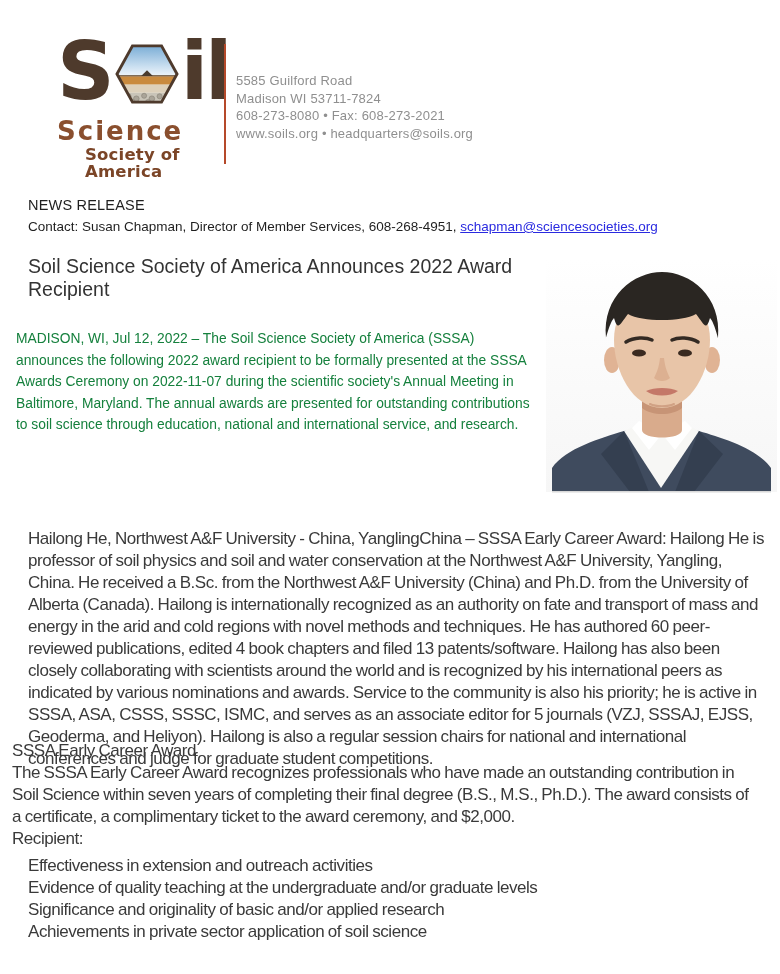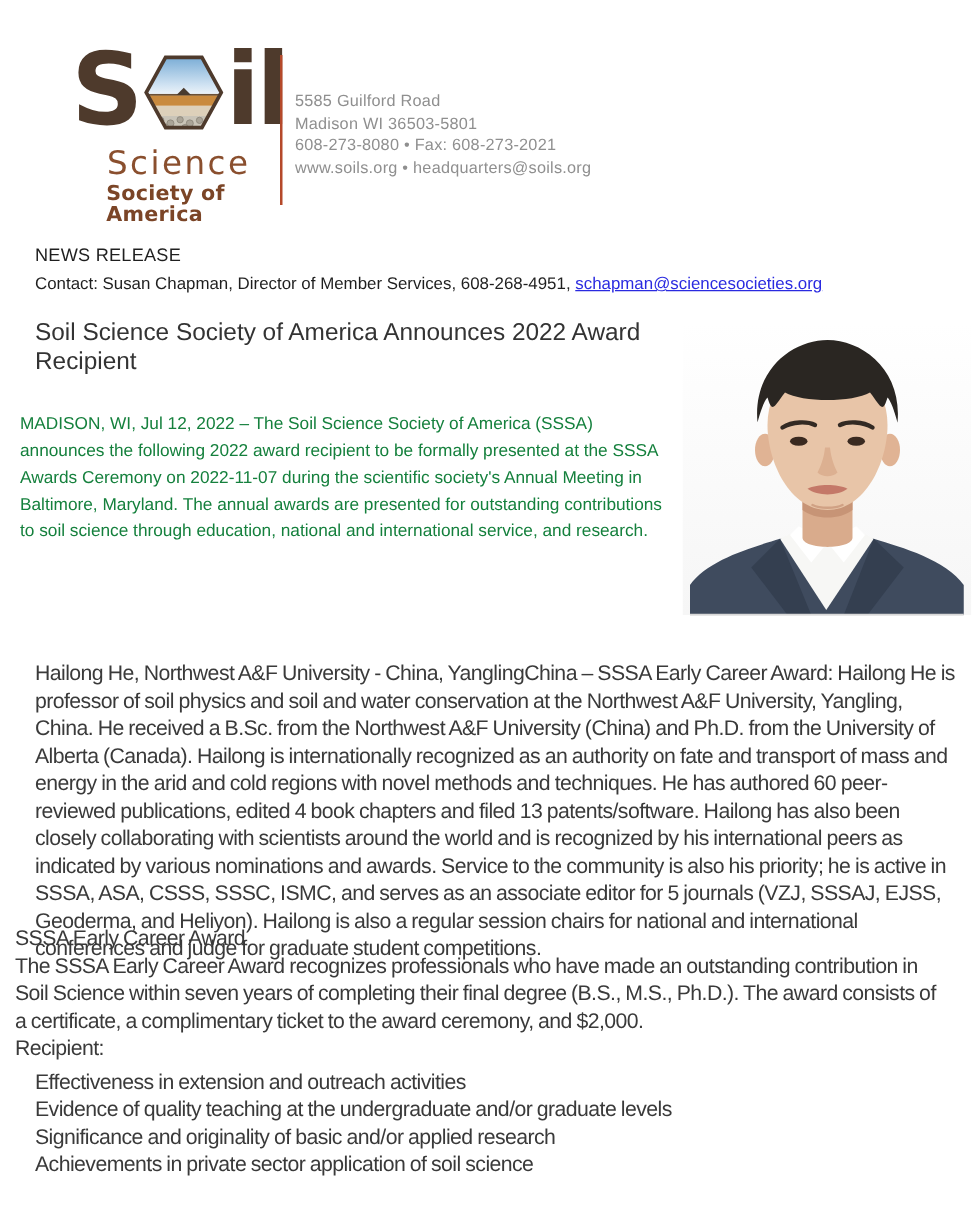--- a/index.html
+++ b/index.html
@@ -12,22 +12,22 @@
   .brand { position:absolute; left:57px; top:36px; width:172px; }
   .soil-word { display:flex; align-items:center; height:80px; }
   .soil-s, .soil-il {
     font-family:"DejaVu Sans","Liberation Sans",sans-serif;
     font-weight:bold; font-size:80px; line-height:1; color:#4e3a2c; margin-top:-8px;
   }
   .soil-s { letter-spacing:-2px; }
   .soil-il { letter-spacing:-3px; }
   .hex-wrap { margin:0 2px; }
   .brand-science {
-    font-family:"DejaVu Sans","Liberation Sans",sans-serif; font-weight:normal;
-    font-size:26px; line-height:1; letter-spacing:2px; color:#8a4f2e; margin-top:2px;text-align:center;
+    font-family:"DejaVu Sans","Liberation Sans",sans-serif; font-weight:bold;
+    font-size:26px; line-height:1; letter-spacing:2px; color:#8a4f2e; margin-top:2px;
   }
   .brand-society {
     font-family:"DejaVu Sans","Liberation Sans",sans-serif; font-weight:bold;
     font-size:16.5px; line-height:1; letter-spacing:0.2px; color:#7b4527; margin-top:3px;margin-left:28px;
   }
   .lh-divider { position:absolute; left:224px; top:44px; width:2px; height:120px; background:#b5492a; }
   .address { position:absolute; left:236px; top:50px; font-size:13px; line-height:17.5px; color:#8f8f8f; letter-spacing:0.2px;margin-top:22px; }
 
   
   .news-release { position:absolute; left:28px; top:197px; font-size:14.5px; color:#1f1f1f; letter-spacing:0.2px; }
@@ -93,21 +93,21 @@
       <span class="soil-il">il</span>
     </div>
     <div class="brand-science">Science</div>
     <div class="brand-society">Society of America</div>
   </div>
 
   <div class="lh-divider"></div>
 
   <div class="address">
     <div>5585 Guilford Road</div>
-    <div>Madison WI 36503-5801</div>
+    <div>Madison WI 53711-7824</div>
     <div>608-273-8080 • Fax: 608-273-2021</div>
     <div>www.soils.org • headquarters@soils.org</div>
   </div>
 
   <div class="news-release">NEWS RELEASE</div>
   <div class="contact-line">
     <span>Contact: Susan Chapman, Director of Member Services, 608-268-4951, </span><a class="email-link" href="#">schapman@sciencesocieties.org</a>
   </div>
 
   <h1 class="headline">Soil Science Society of America Announces 2022 Award Recipient</h1>

